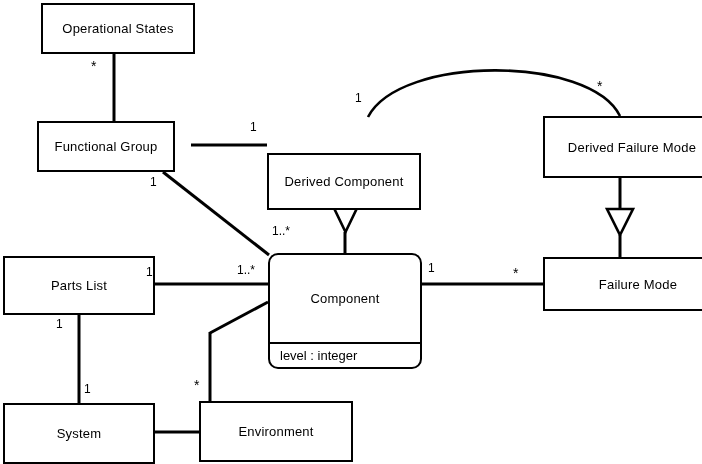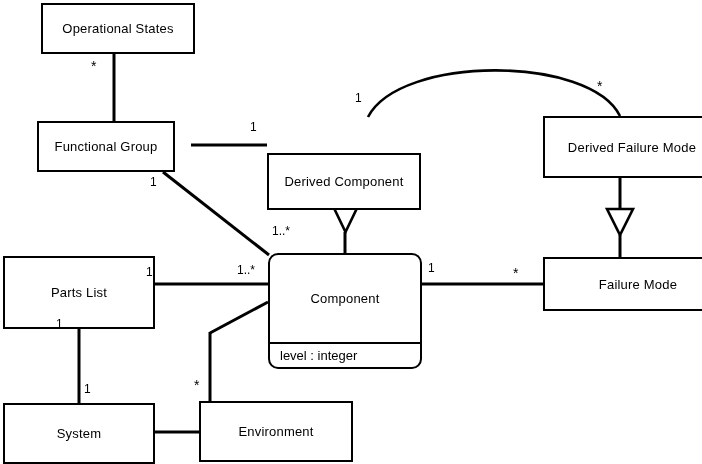--- a/index.html
+++ b/index.html
@@ -107,21 +107,21 @@
   </div>
 
   <div class="uml-class" style="left:267px; top:117px; width:154px; height:57px;margin-top:36px;">
     <div class="uml-name-compartment">Derived Component</div>
   </div>
 
   <div class="uml-class" style="left:543px; top:116px; width:178px; height:62px;">
     <div class="uml-name-compartment">Derived Failure Mode</div>
   </div>
 
-  <div class="uml-class" style="left:3px; top:256px; width:152px; height:73px;">
+  <div class="uml-class" style="left:3px; top:256px; width:152px; height:59px;">
     <div class="uml-name-compartment">Parts List</div>
   </div>
 
   <div class="uml-class" style="left:268px; top:253px; width:154px; height:116px;border-radius:10px;">
     <div class="uml-name-compartment">Component</div>
     <div class="uml-attr-compartment">level : integer</div>
   </div>
 
   <div class="uml-class" style="left:543px; top:257px; width:166px; height:54px;padding-left:24px;">
     <div class="uml-name-compartment">Failure Mode</div>

